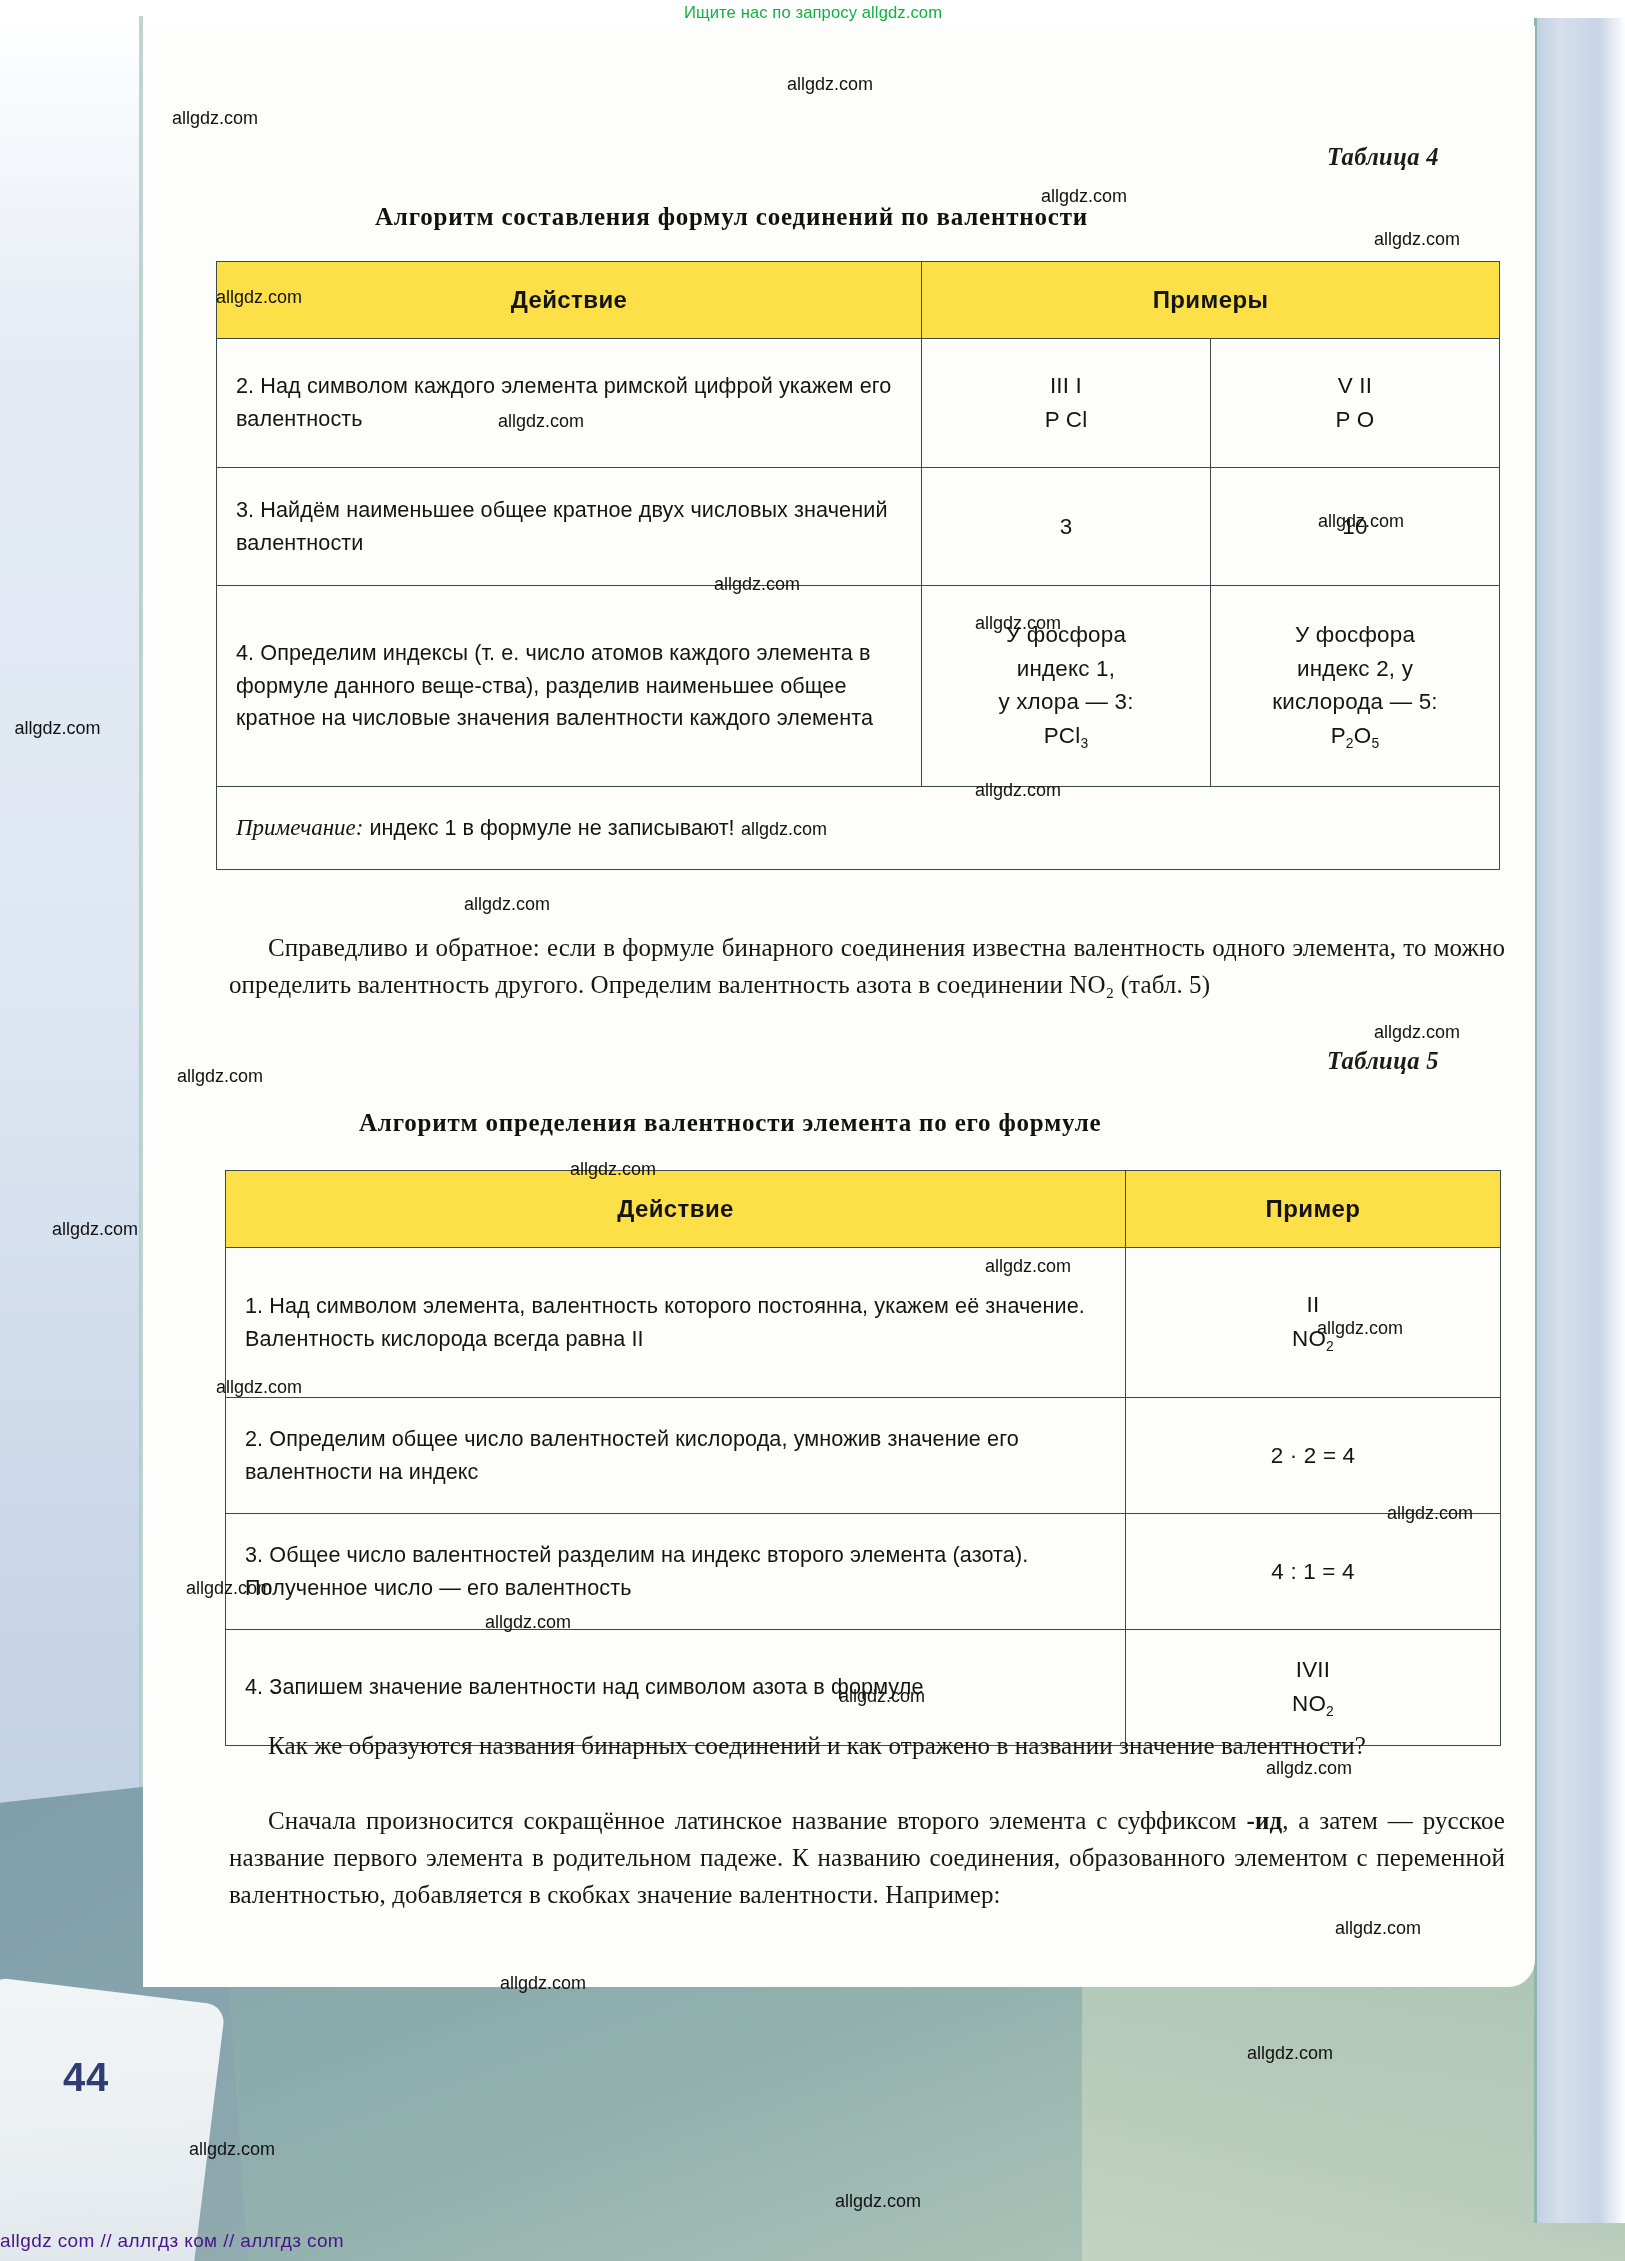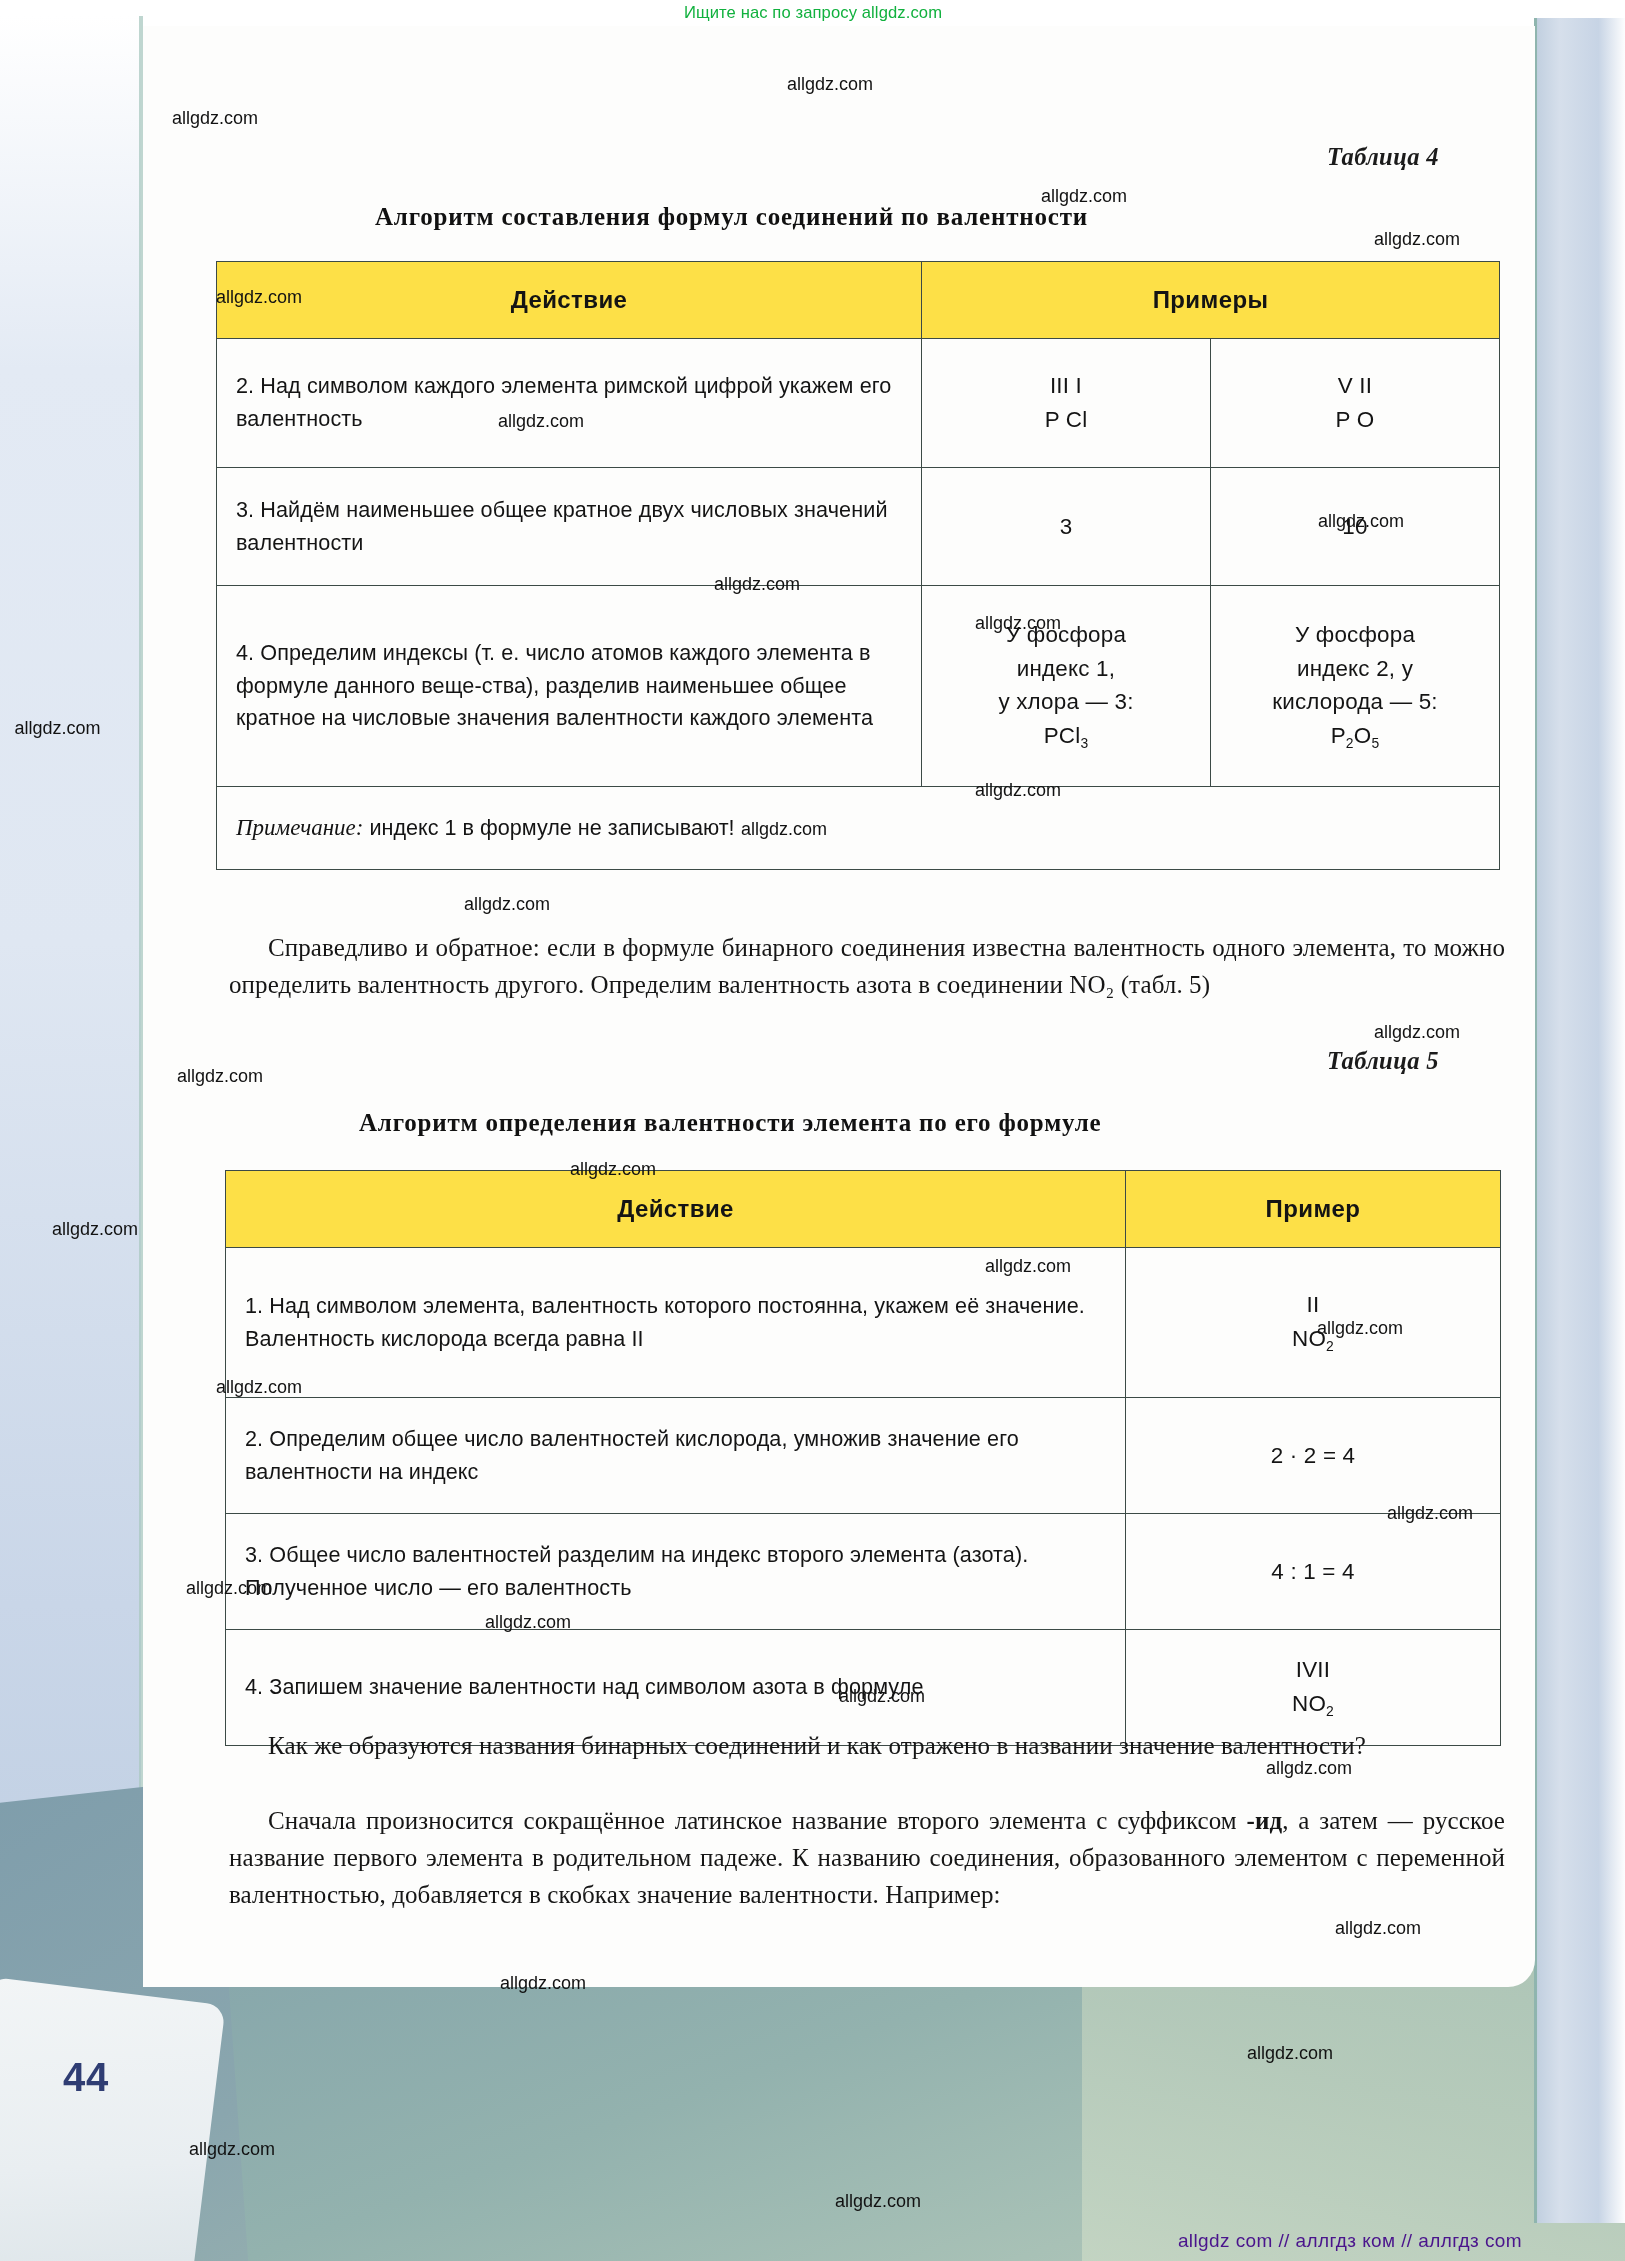--- a/index.html
+++ b/index.html
@@ -100,21 +100,21 @@
     color: #11b13e;
     font-family: "Liberation Sans", sans-serif;
     font-size: 16.6px;
     letter-spacing: 0.1px;
     z-index: 60;
   }
   .banner-bottom {
     position: absolute;
     left: 0; top: 2230px;
     width: 1522px;
-    text-align: right;
+    text-align: left;
     color: #4a148c;
     font-family: "Liberation Sans", sans-serif;
     font-size: 19px;
     letter-spacing: 0.4px;
     z-index: 60;
   }
 
   
   .wm {
     position: absolute;

